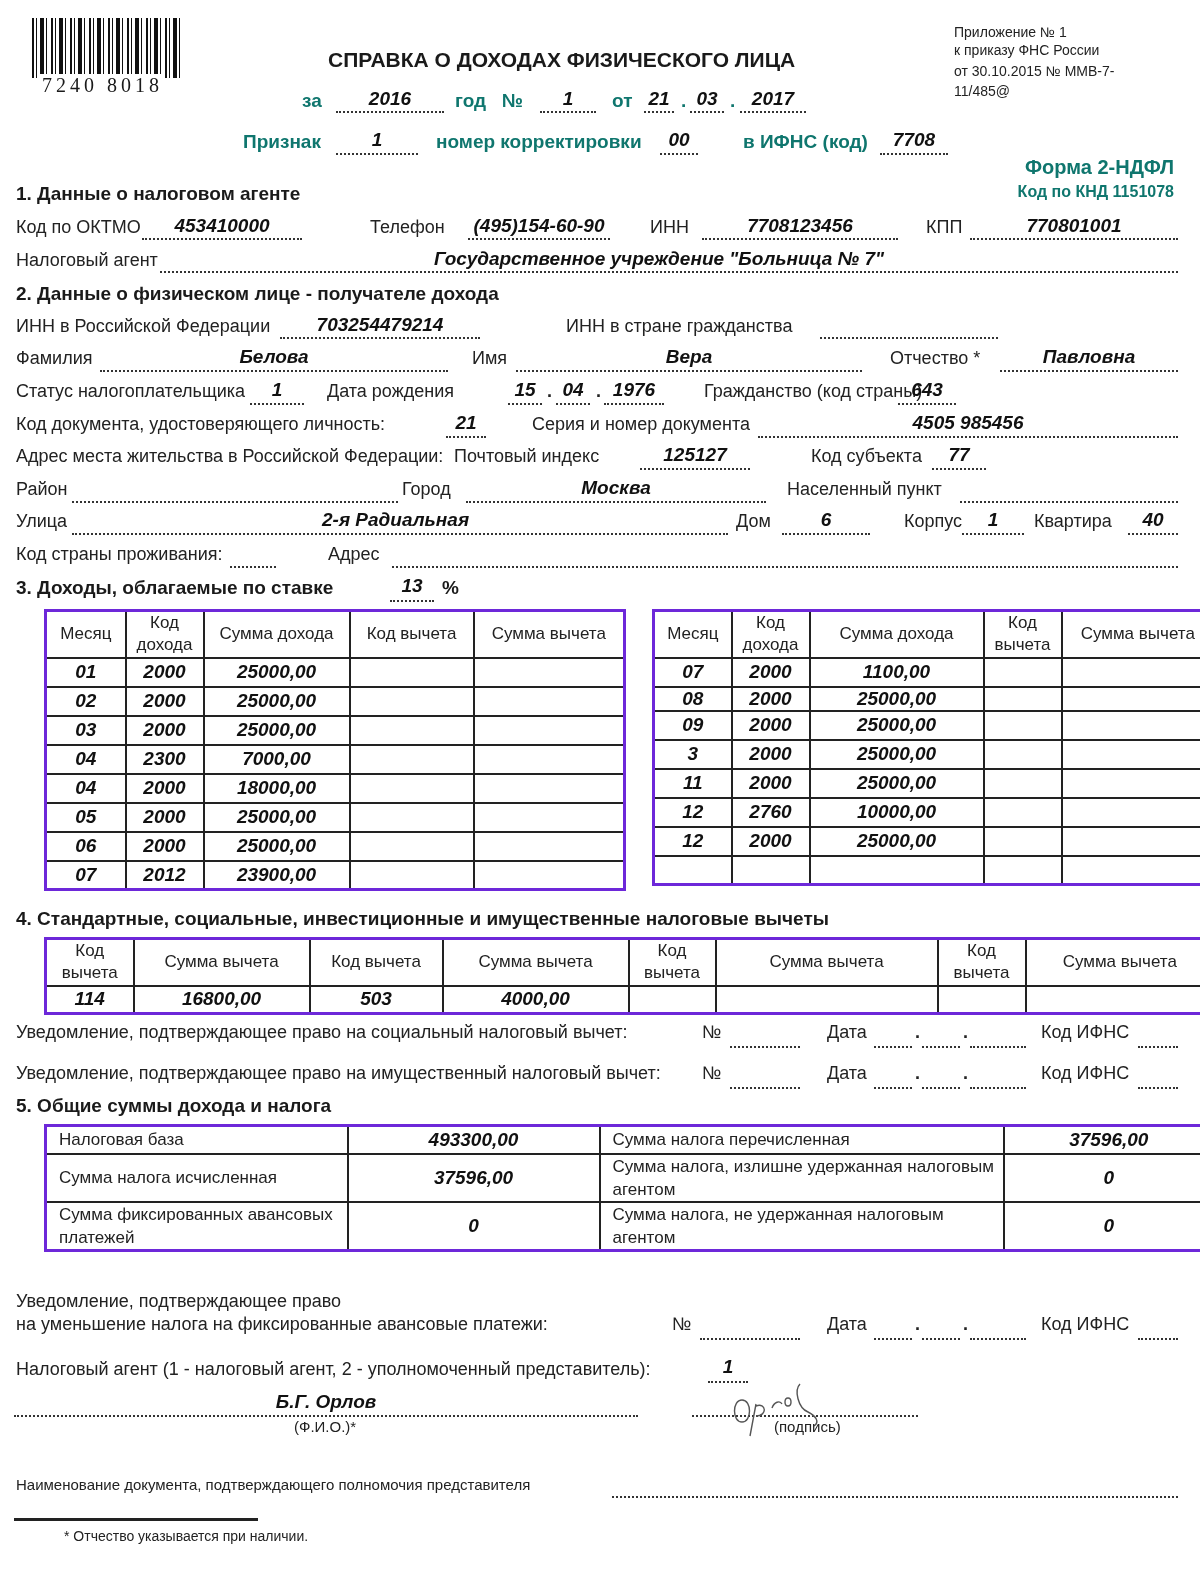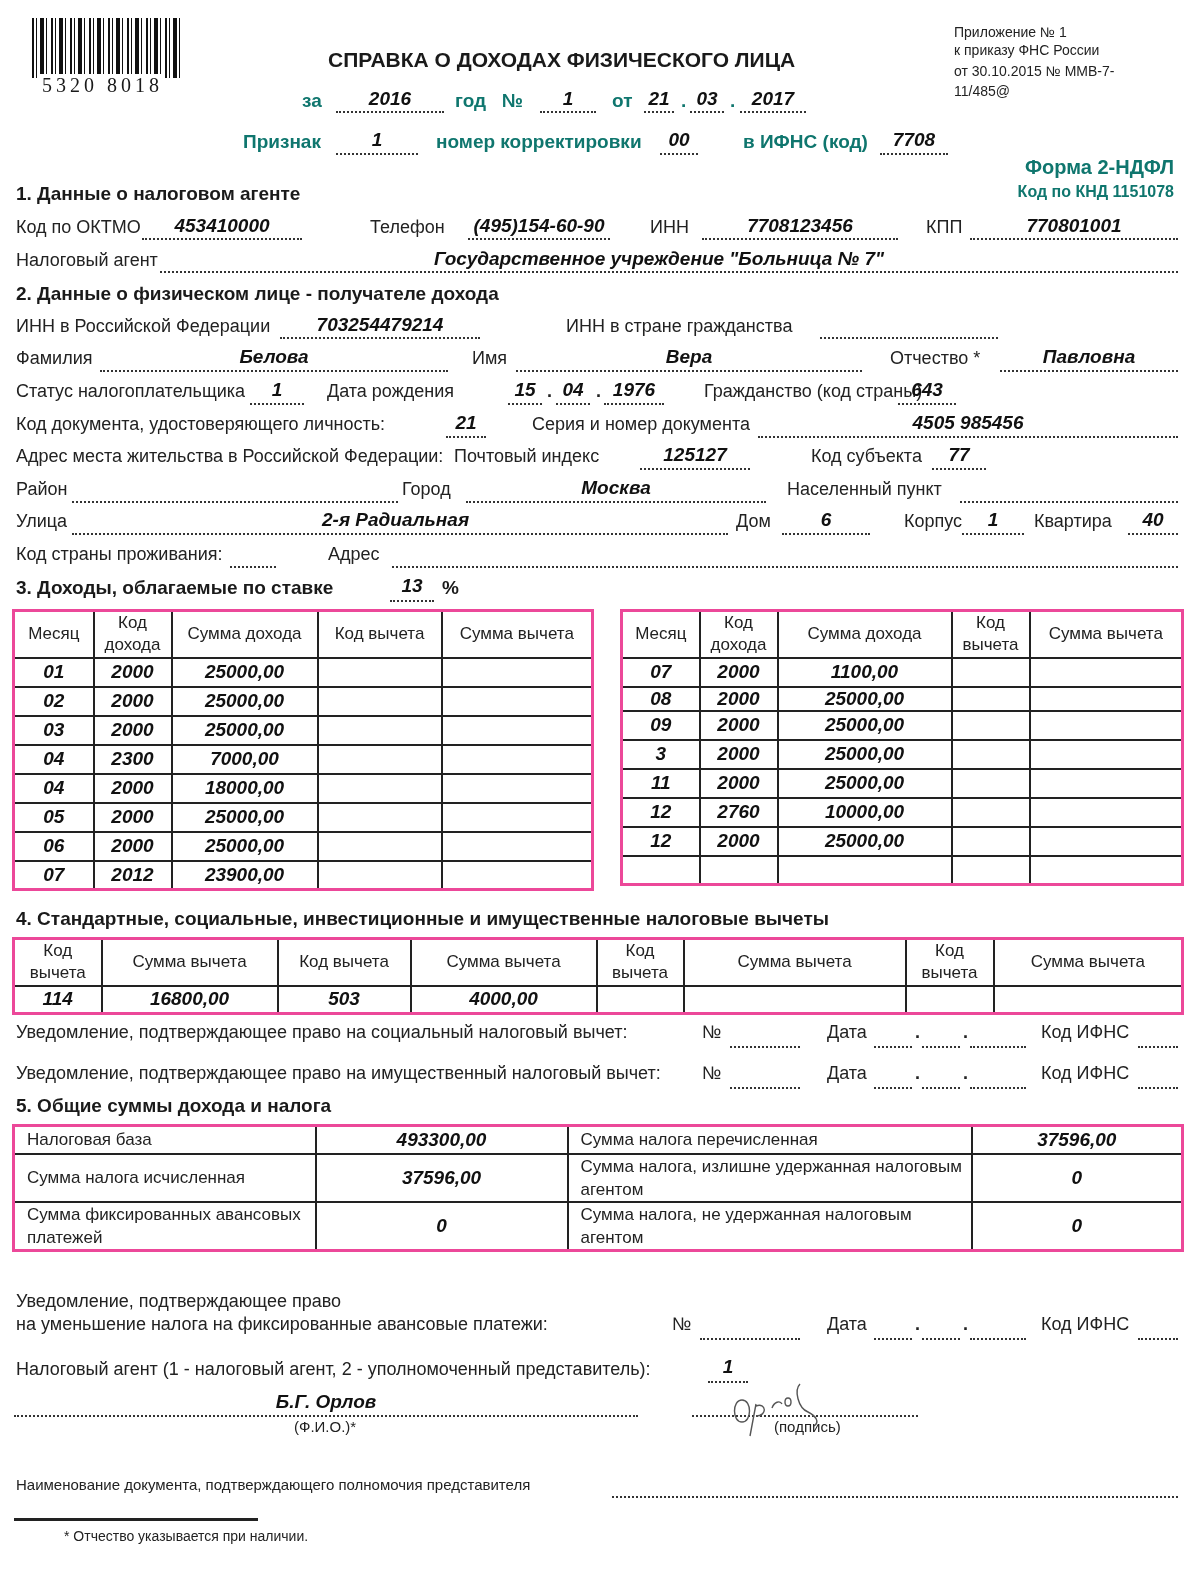--- a/index.html
+++ b/index.html
@@ -5,39 +5,39 @@
   html, body { margin: 0; padding: 0; background: #ffffff; }
   body { width: 1200px; height: 1578px; position: relative; overflow: hidden;
          font-family: "Liberation Sans", sans-serif; color: #1a1a1a; }
   .abs { position: absolute; white-space: nowrap; }
   .lbl { font-size: 18px; color: #222; }
   .blbl { font-size: 19px; font-weight: bold; color: #0f766e; }
   .dots { position: absolute; border-bottom: 2px dotted #333; height: 0; }
   .fld { position: absolute; text-align: center; font-style: italic; font-weight: bold; font-size: 19px; color:#111; }
   .sec { font-size: 19px; font-weight: bold; color: #1a1a1a; }
 
-  table.grid { position: absolute; border-collapse: collapse; border: 3px solid #ec4899; }
+  table.grid { position: absolute; border-collapse: collapse; border: 3px solid #6d28d9; margin-left: 32px; }
   table.grid td, table.grid th { border: 2px solid #222; text-align: center; padding: 0; }
   table.grid th { font-weight: normal; font-size: 17px; color: #222; line-height: 22px; }
   table.grid td { font-style: italic; font-weight: bold; font-size: 19px; color: #111; }
   table.sum td.l { text-align: left; padding-left: 12px; font-style: normal; font-weight: normal; font-size: 17px; color: #222; line-height: 23px; }
 
   .barcode { position: absolute; left: 32px; top: 18px; width: 152px; height: 80px; }
   .barcode .bars { position: absolute; left: 0; top: 0; width: 152px; height: 60px;
     background: repeating-linear-gradient(90deg,#111 0 2px,#fff 2px 4px,#111 4px 5px,#fff 5px 8px,#111 8px 12px,#fff 12px 14px,#111 14px 15px,#fff 15px 19px); }
   .barcode .num { position: absolute; left: 8px; top: 56px; font-family: "Liberation Serif", serif; font-size: 20px; letter-spacing: 4px; background:#fff; padding:0 2px; }
   .sig { position: absolute; left: 728px; top: 1378px; width: 110px; height: 60px; }
   .rule { position: absolute; left: 14px; top: 1518px; width: 244px; height: 3px; background: #222; }
 </style>
 </head>
 <body>
 
 <div class="barcode">
   <div class="bars"></div>
-  <div class="num">5320 8018</div>
+  <div class="num">7240 8018</div>
 </div>
 
 <div class="abs lbl" style="left:954px;top:22px;font-size:14px;line-height:20px;">Приложение № 1</div>
 <div class="abs lbl" style="left:954px;top:42px;font-size:14px;">к приказу ФНС России</div>
 <div class="abs lbl" style="left:954px;top:63px;font-size:14px;">от 30.10.2015 № ММВ-7-</div>
 <div class="abs lbl" style="left:954px;top:83px;font-size:14px;">11/485@</div>
 
 <div class="abs" style="left:328px;top:48px;font-size:21px;font-weight:bold;">СПРАВКА О ДОХОДАХ ФИЗИЧЕСКОГО ЛИЦА</div>
 
 <div class="abs blbl" style="left:302px;top:90px;">за</div>

